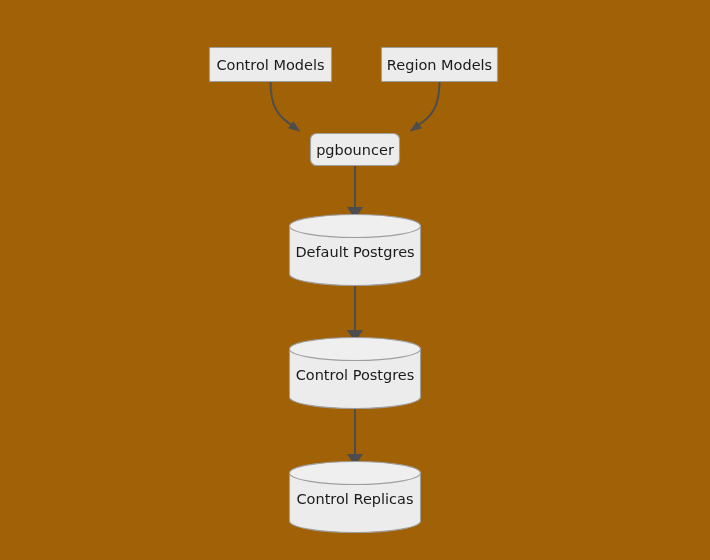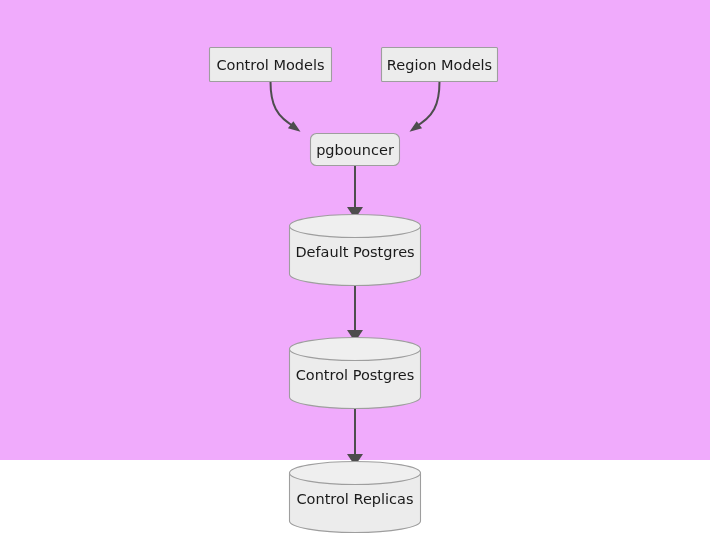--- a/index.html
+++ b/index.html
@@ -9,22 +9,22 @@
   }
   body {
     width: 710px;
     height: 560px;
     overflow: hidden;
     font-family: "DejaVu Sans", "Liberation Sans", sans-serif;
   }
   #diagram-canvas {
     position: relative;
     width: 710px;
-    height: 460px;
-    background: #f0abfc;
+    height: 560px;
+    background: #a16207;
   }
   #diagram-svg {
     position: absolute;
     top: 0;
     left: 0;
     width: 710px;
     height: 560px;
     display: block;
   }
   .node-label {

